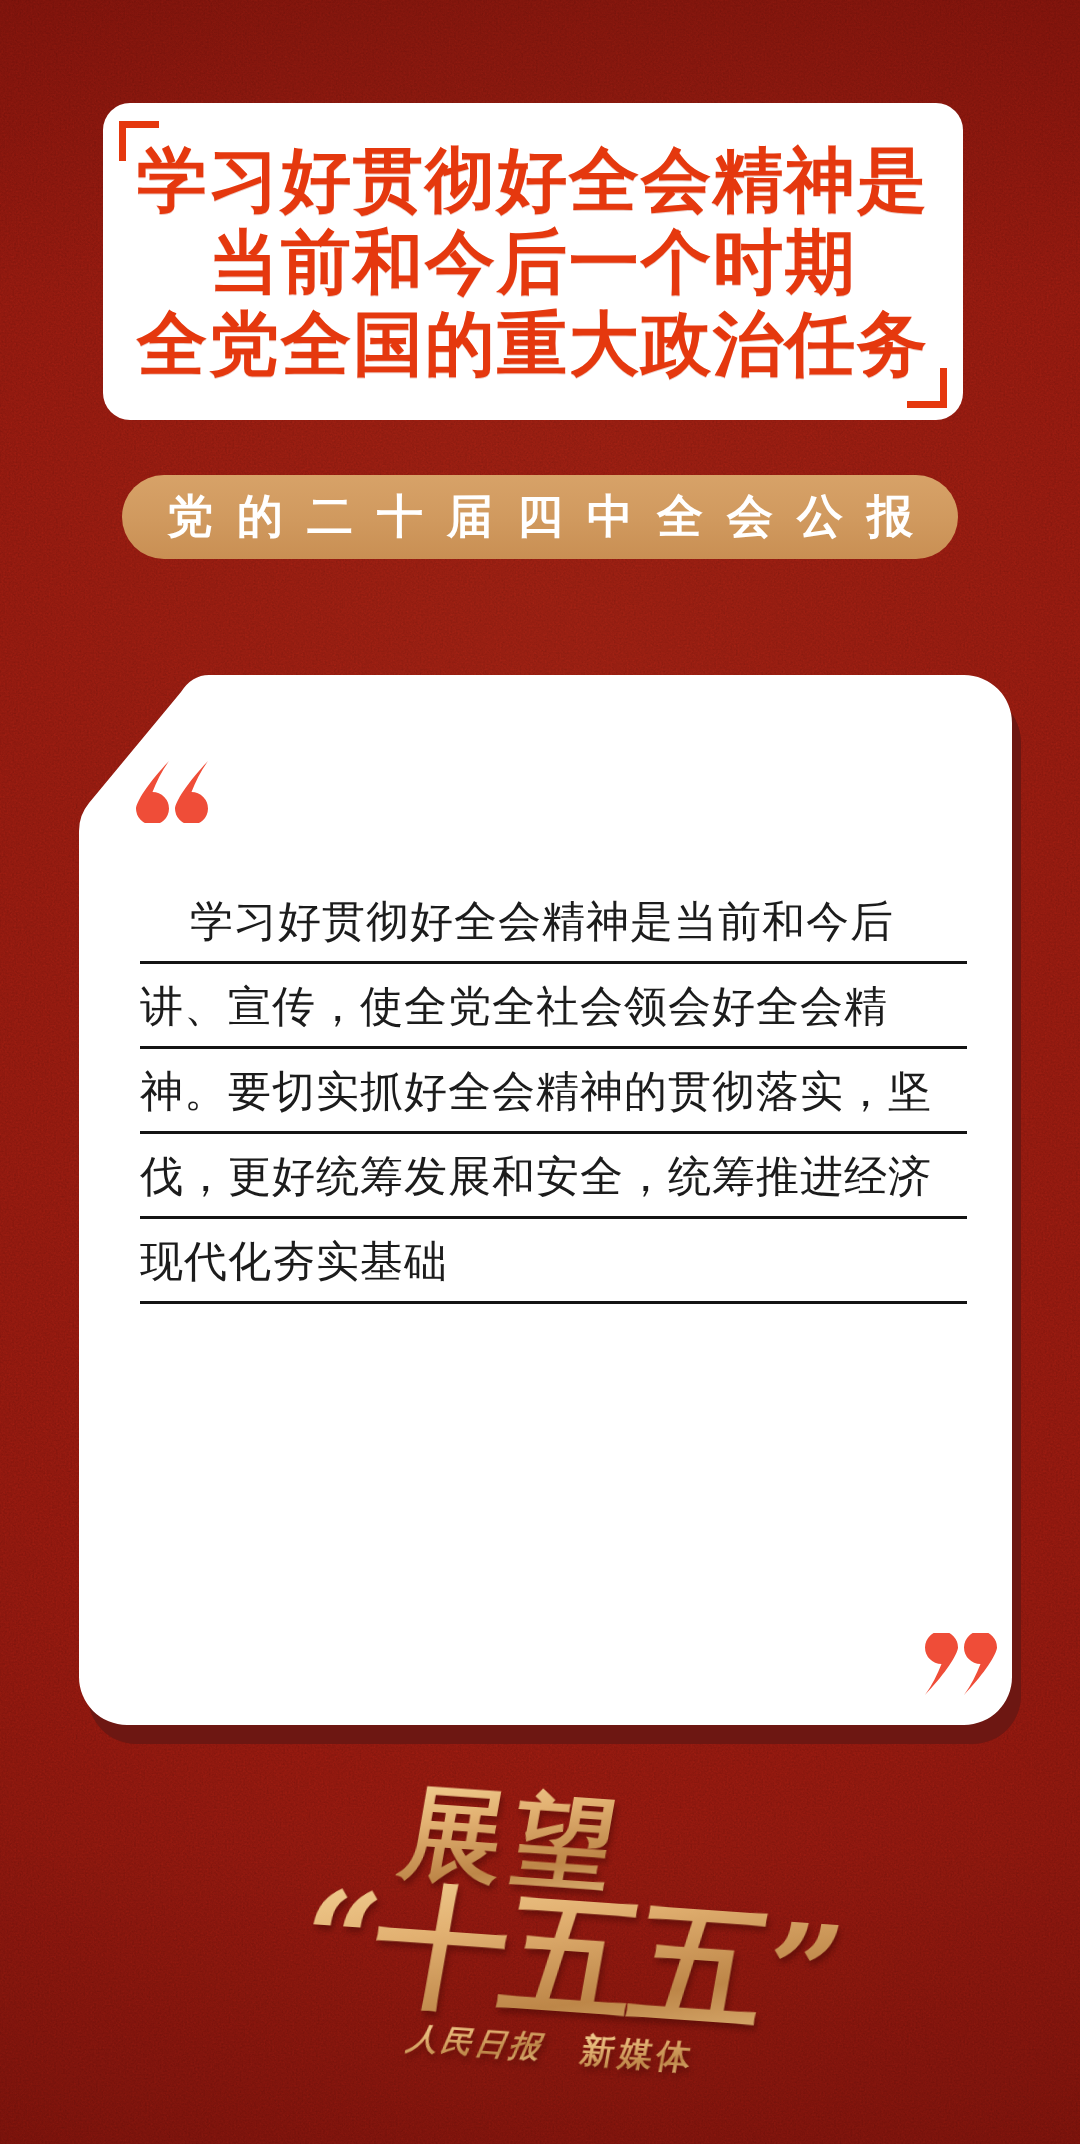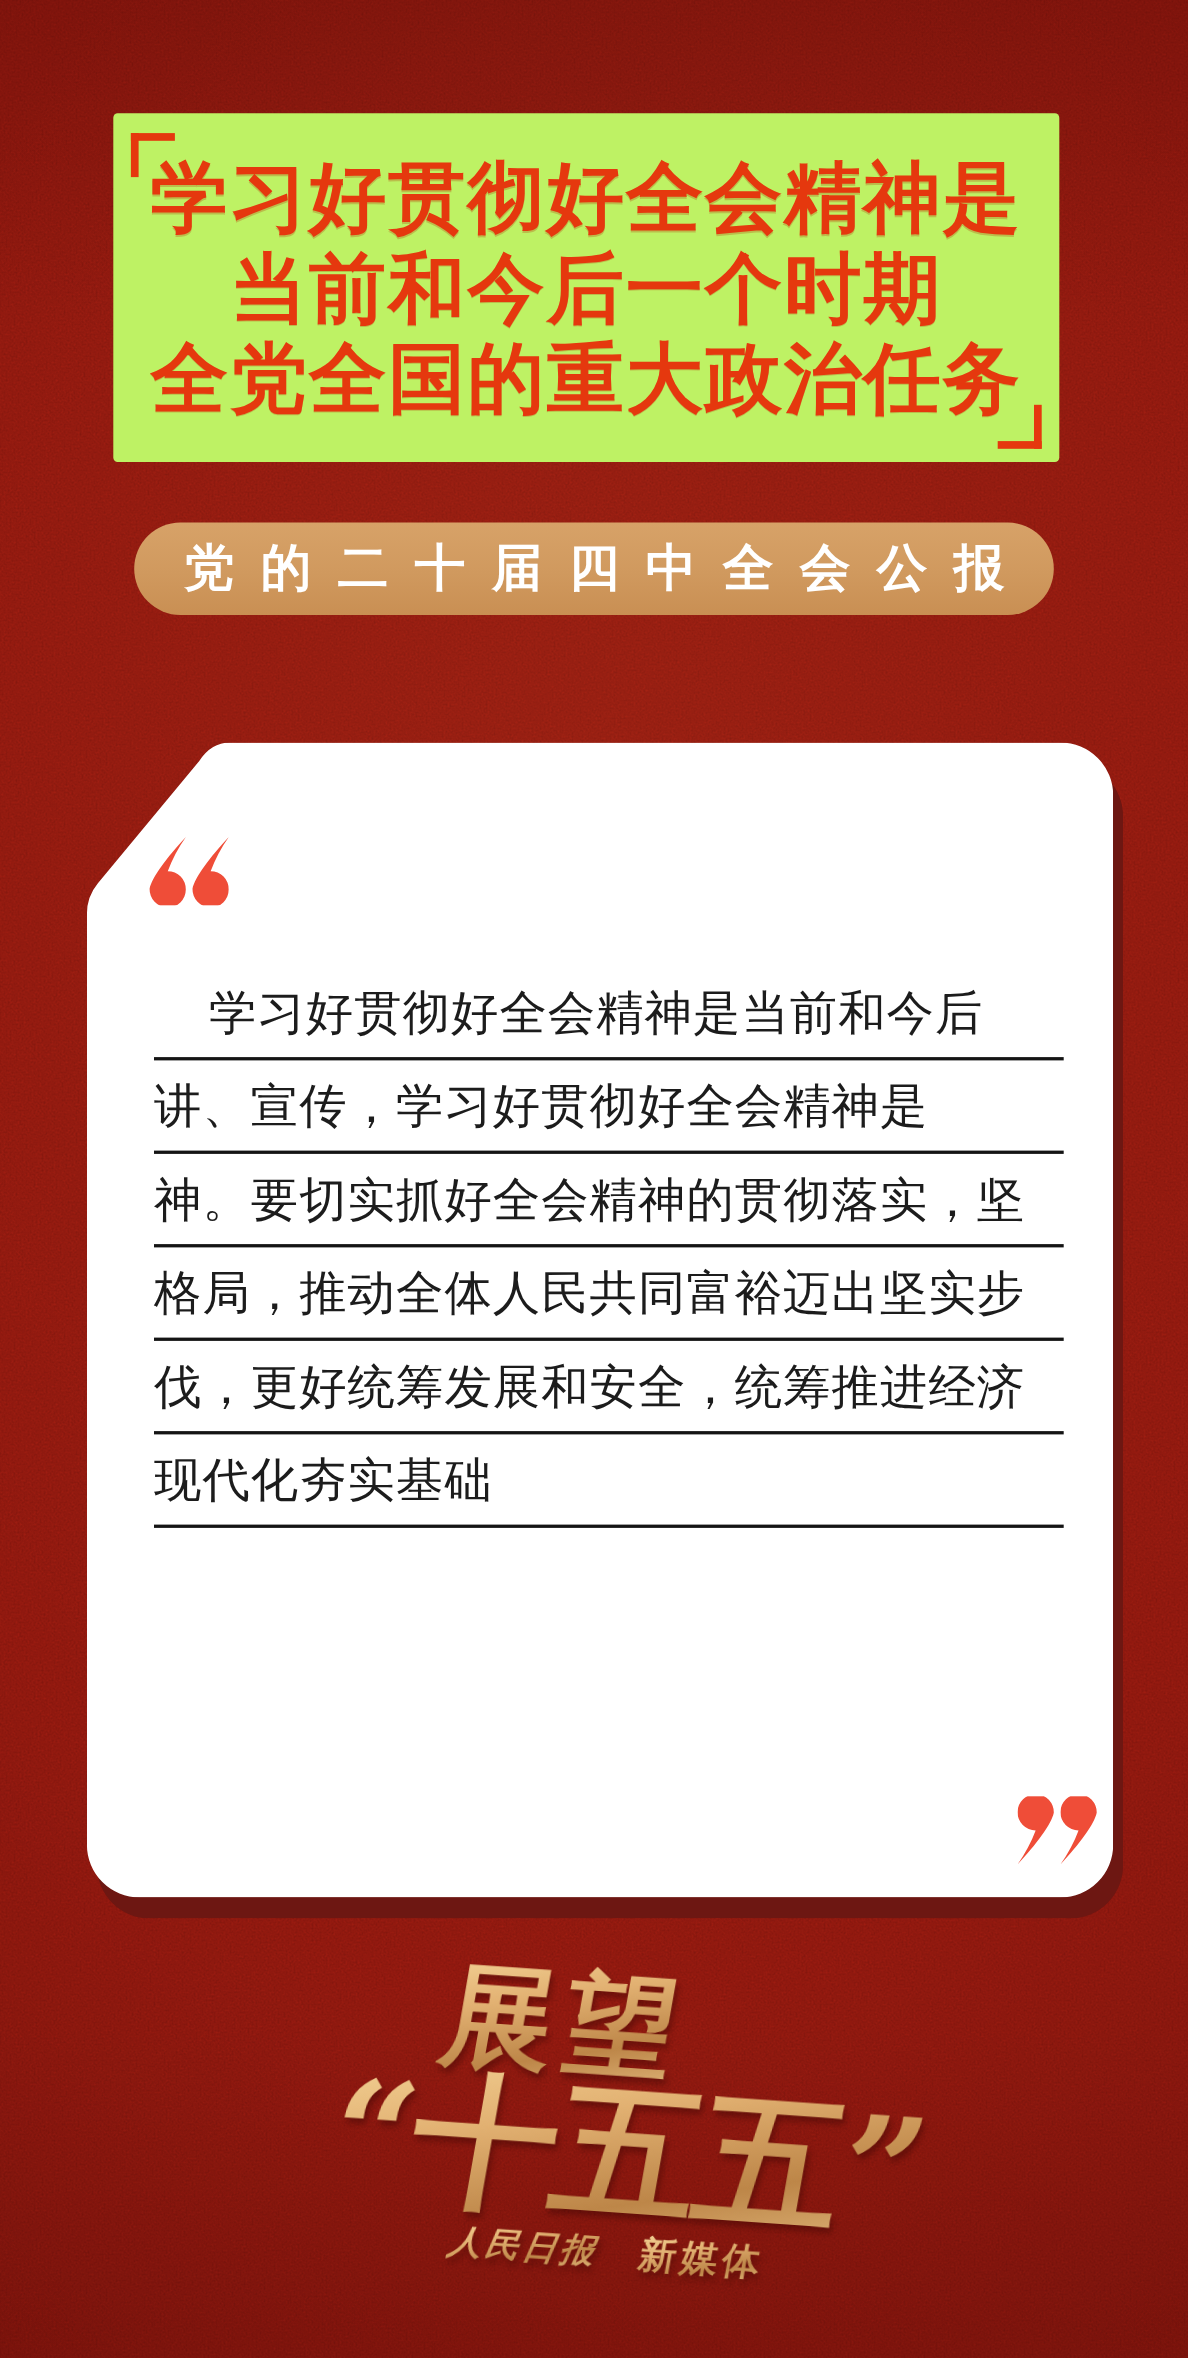--- a/index.html
+++ b/index.html
@@ -15,21 +15,21 @@
   .vignette{
     position:absolute;inset:0;pointer-events:none;
     background:
       radial-gradient(120% 90% at 50% 36%, rgba(255,120,60,.08) 0%, rgba(0,0,0,0) 55%, rgba(40,0,0,.22) 100%),
       linear-gradient(180deg, rgba(55,0,0,.20) 0%, rgba(0,0,0,0) 14%, rgba(0,0,0,0) 86%, rgba(55,0,0,.12) 100%);
   }
 
   
   .title-card{
     position:absolute;left:103px;top:103px;width:860px;height:317px;
-    background:#bef264;border-radius:4px;
+    background:#ffffff;border-radius:27px;
   }
   .bracket{position:absolute;width:33px;height:33px;}
   .bracket.tl{left:16px;top:18px;border-top:7px solid #e5380e;border-left:7px solid #e5380e;}
   .bracket.br{right:16px;bottom:12px;border-bottom:7px solid #e5380e;border-right:7px solid #e5380e;}
   .title-lines{
     position:absolute;left:0;top:36px;width:100%;
     text-align:center;color:#e5380e;font-weight:900;
     font-size:70px;line-height:82px;letter-spacing:2px;
     font-family:"Liberation Sans","DejaVu Sans",sans-serif;
     text-shadow:0 1px 0 rgba(180,30,0,.25);
@@ -122,23 +122,22 @@
     <div class="card-shape card-shadow"></div>
     <div class="card-shape card-face">
 
       <span class="quote-mark quote-open">
         <span class="comma"></span>
           <span class="comma"></span>
       </span>
 
       <div class="body-lines">
         <div class="body-line indent">学习好贯彻好全会精神是当前和今后</div>
-        <div class="body-line">讲、宣传，学习好贯彻好全会精神是</div>
+        <div class="body-line">讲、宣传，使全党全社会领会好全会精</div>
         <div class="body-line">神。要切实抓好全会精神的贯彻落实，坚</div>
-        <div class="body-line">格局，推动全体人民共同富裕迈出坚实步</div>
         <div class="body-line">伐，更好统筹发展和安全，统筹推进经济</div>
         <div class="body-line">现代化夯实基础</div>
       </div>
 
       <span class="quote-mark quote-close">
         <span class="comma"></span>
           <span class="comma"></span>
       </span>
 
     </div>

